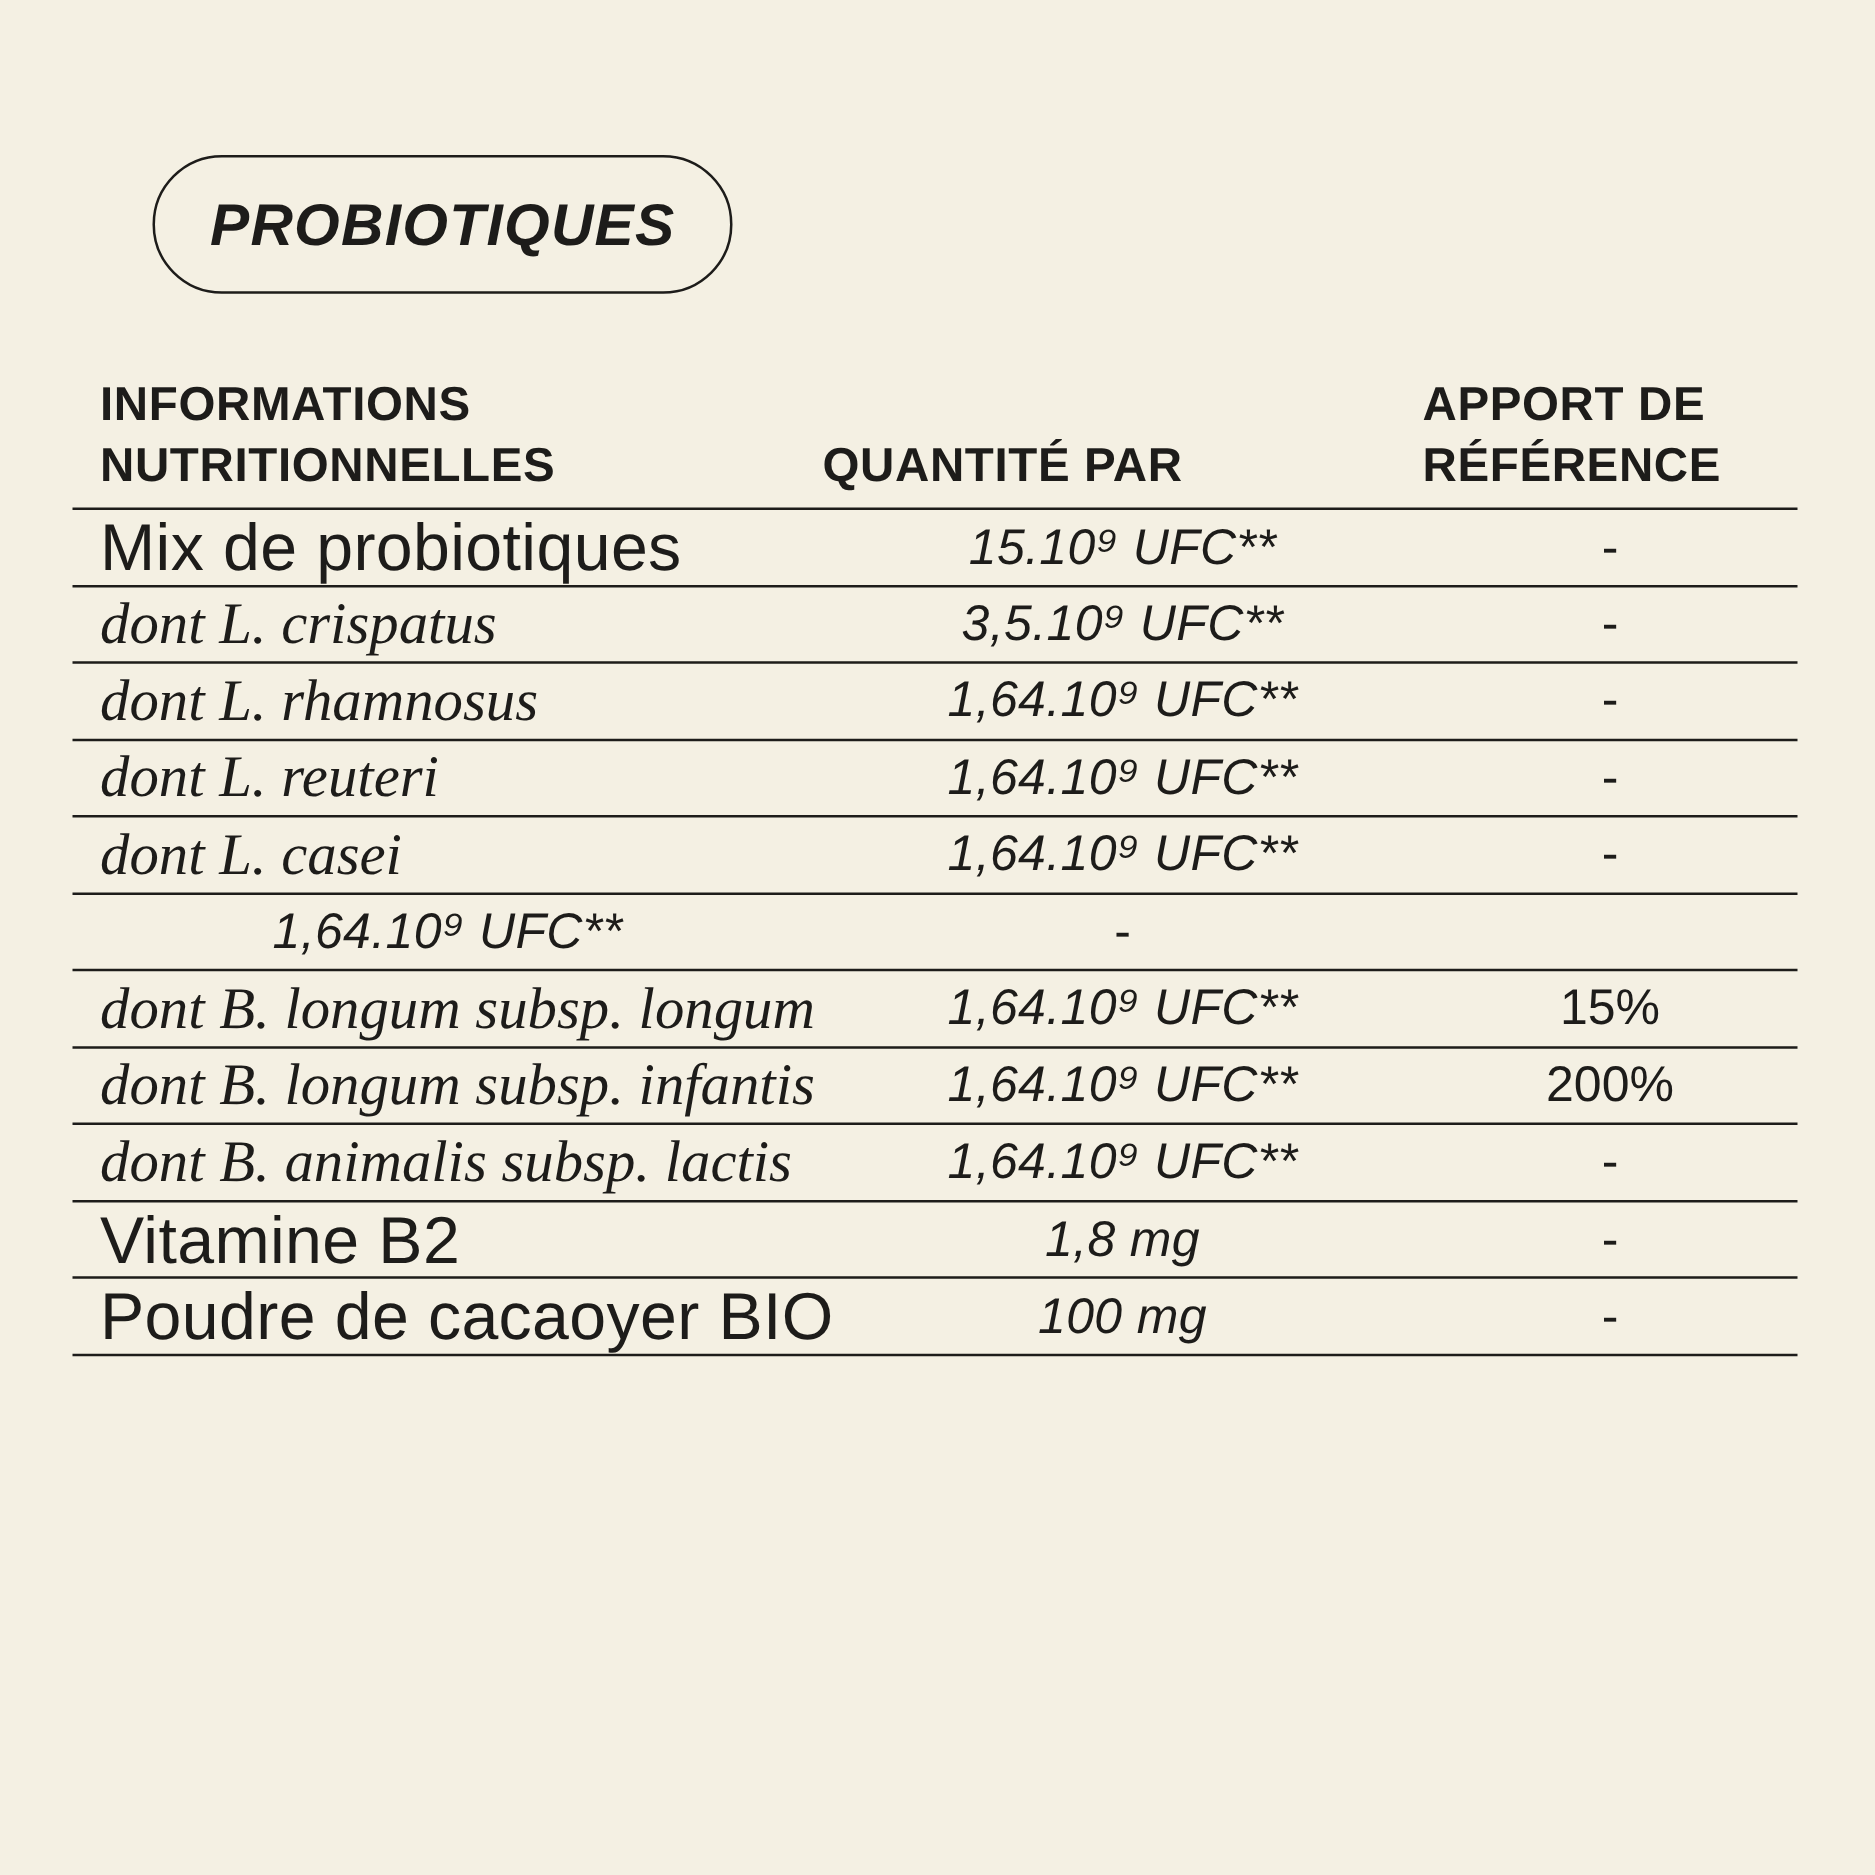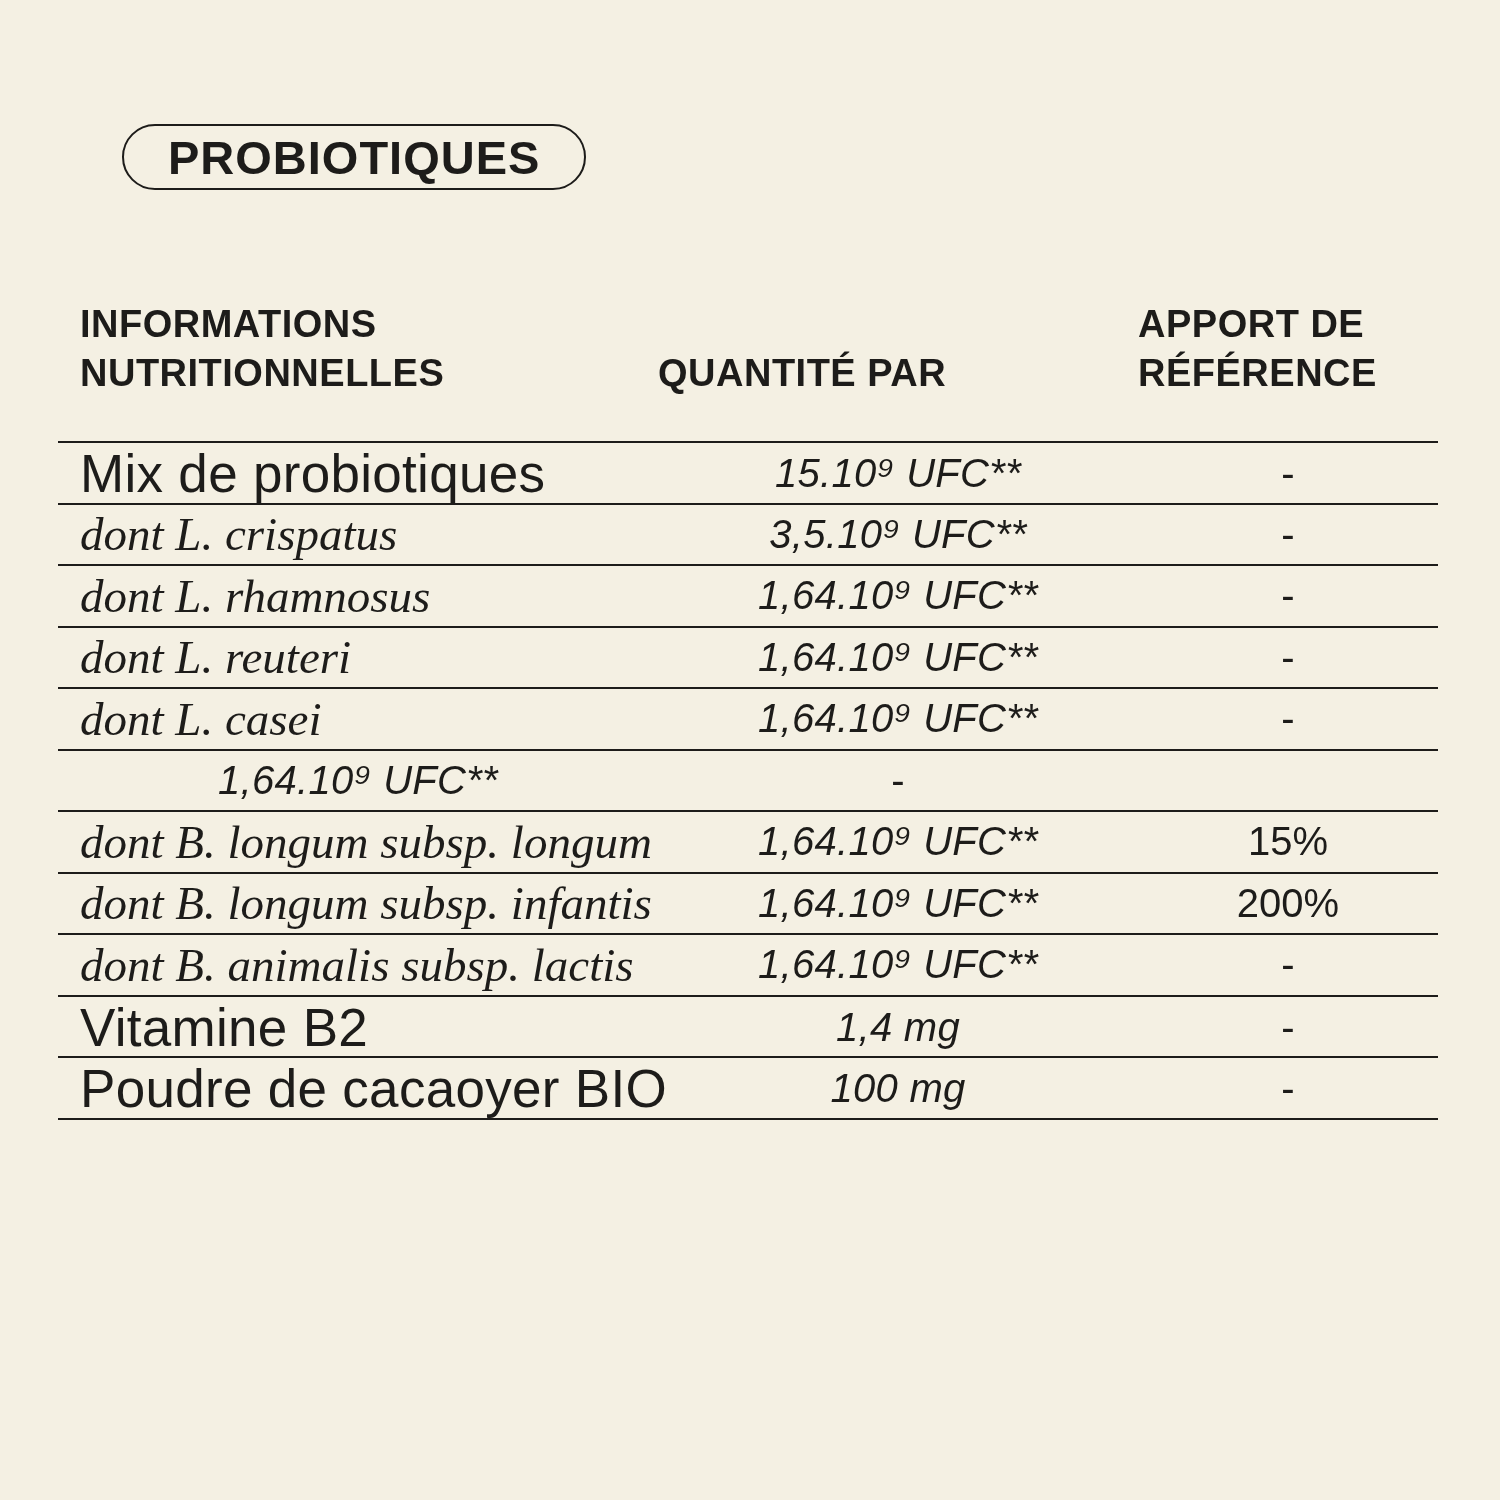--- a/index.html
+++ b/index.html
@@ -17,29 +17,30 @@
   }
   .canvas {
     position: absolute;
     inset: 0;
   }
   
   .badge {
     position: absolute;
     left: 122px;
     top: 124px;
-    height: 66px;
+    height: 111px;
     min-width: 450px;
     box-sizing: border-box;
     border: 2.5px solid #1d1c1a;
     border-radius: 60px;
     display: inline-flex;
     align-items: center;
     justify-content: flex-end;
     padding: 0 44px;
+    font-style: italic;
   }
   .badge span {
     font-size: 47px;
     font-weight: 700;
     letter-spacing: 1px;
     white-space: nowrap;
   }
   
   .table-wrap {
     position: absolute;
@@ -50,21 +51,21 @@
   .grid-cols {
     display: grid;
     grid-template-columns: 600px 480px 300px;
     align-items: center;
   }
   .header-row {
     font-weight: 700;
     font-size: 38px;
     line-height: 49px;
     letter-spacing: 0.5px;
-    padding-bottom: 43px;
+    padding-bottom: 8px;
     align-items: end;
   }
   .th-left { text-align: left; padding-left: 22px; }
   .th-center { text-align: left; }
   .rows {
     border-top: 2px solid #1d1c1a;
     border-bottom: 2px solid #1d1c1a;
   }
   .row {
     height: 59.5px;
@@ -178,21 +179,21 @@
       </div>
 
       <div class="grid-cols row">
         <div class="cell label italic">dont B. animalis subsp. lactis</div>
         <div class="cell qty">1,64.10⁹ UFC**</div>
         <div class="cell ref">-</div>
       </div>
 
       <div class="grid-cols row">
         <div class="cell label">Vitamine B2</div>
-        <div class="cell qty">1,4 mg</div>
+        <div class="cell qty">1,8 mg</div>
         <div class="cell ref">-</div>
       </div>
 
       <div class="grid-cols row">
         <div class="cell label">Poudre de cacaoyer BIO</div>
         <div class="cell qty">100 mg</div>
         <div class="cell ref">-</div>
       </div>
     </div>
 

